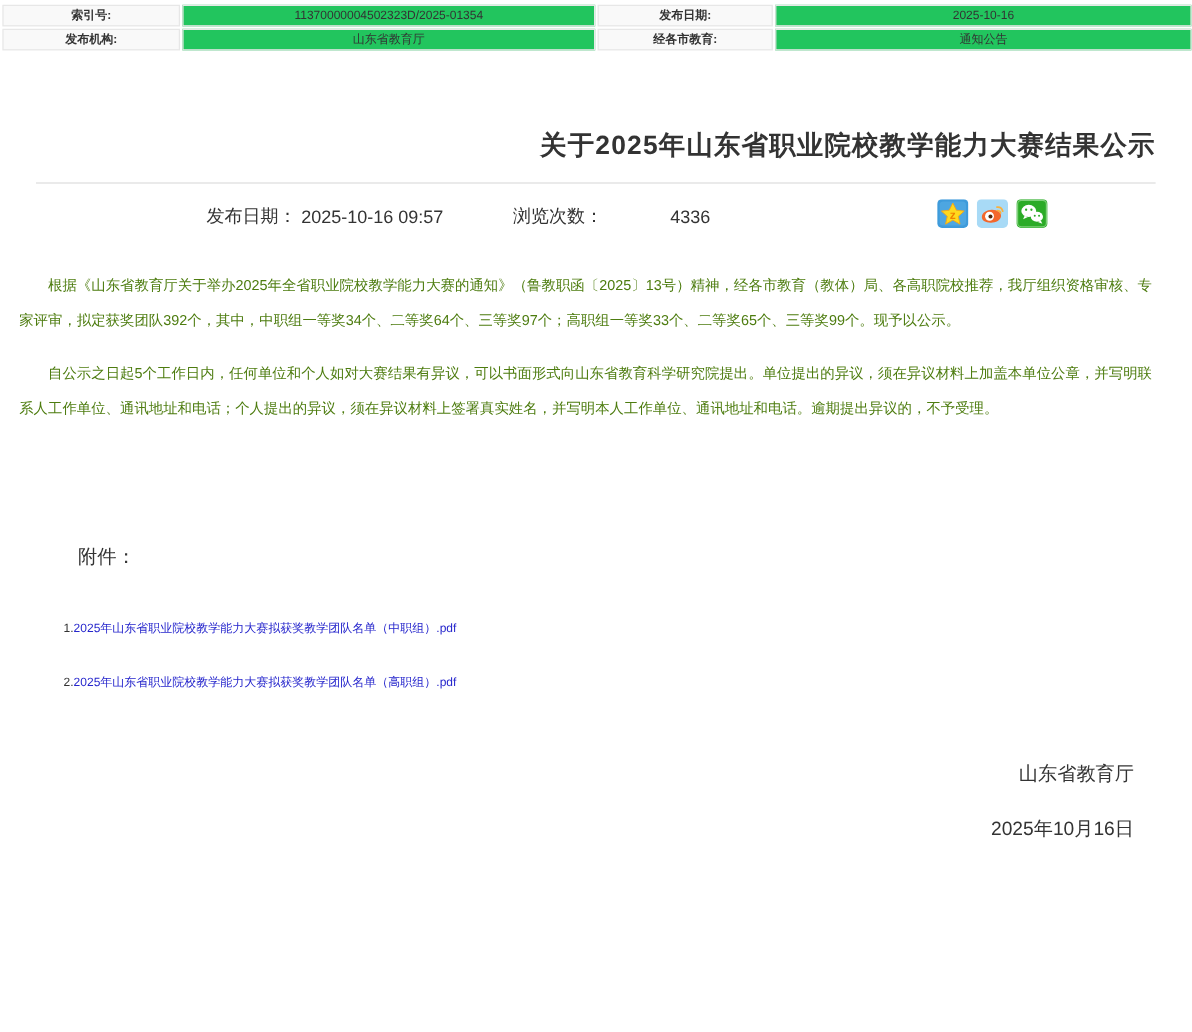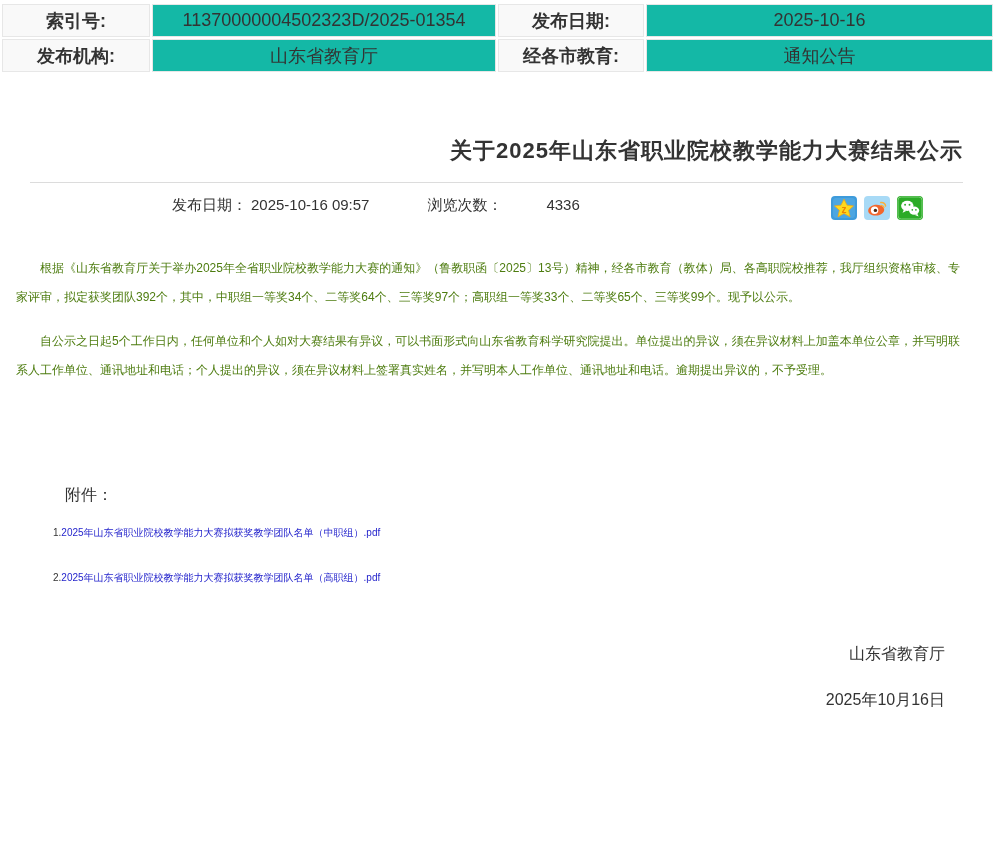--- a/index.html
+++ b/index.html
@@ -15,60 +15,60 @@
   
   .info-table {
     width: 100%;
     border-collapse: separate;
     border-spacing: 2px;
     table-layout: fixed;
     margin-top: 2px;
   }
   .info-table td {
     border: 1px solid #e7e7e7;
-    height: 33px;
+    height: 18px;
     text-align: center;
-    font-size: 18px;
+    font-size: 10px;
     color: #333;
     overflow: hidden;
     white-space: nowrap;
   }
   .info-table td.lbl {
     background: #f9f9f9;
     font-weight: bold;
   }
-  .info-table td.val { background: #14b8a6; margin-top: 12px; }
+  .info-table td.val { background: #22c55e; margin-top: 12px; }
 
   
   .article-title {
     margin: 62px 30px 0 30px;
     text-align: right;
     font-size: 22px;
     font-weight: bold;
     color: #333;
     letter-spacing: 1px;
   }
   .title-divider {
     margin: 16px 30px 0 30px;
     border: none;
     border-top: 1px solid #dcdcdc;
     height: 0;
   }
   .meta-row {
     display: flex;
-    align-items: flex-start;
-    padding: 13px 70px 0 172px;
+    align-items: flex-end;
+    padding: 13px 120px 0 172px;
     font-size: 15px;
     color: #333;
   }
   .meta-item { white-space: nowrap; }
   .meta-label { }
   .meta-value { margin-left: 4px; }
   .meta-views-label { margin-left: 58px; }
-  .meta-views-value { margin-left: 44px; }
+  .meta-views-value { margin-left: 56px; }
   .share-bar {
     margin-left: auto;
     display: flex;
     align-items: center;
     gap: 7px;
   }
   .share-btn {
     display: inline-flex;
     width: 26px; height: 24px;
     cursor: pointer;
@@ -90,21 +90,22 @@
 
   
   .attachments {
     margin: 100px 33px 0 33px;
     font-size: 16px;
     line-height: 20px;
   }
   .attachments-heading {
     text-indent: 2em;
     color: #333;
-    margin: 0 0 18px 0;
+    margin: 0 0 40px 0;
+    font-family: Liberation Mono, monospace;
   }
   .attachment-line {
     text-indent: 2em;
     margin: 0 0 25px 0;
     font-size: 10px;
   }
   .attachment-prefix { color: #333; }
   .attachment-link {
     color: #2525cc;
     text-decoration: none;

